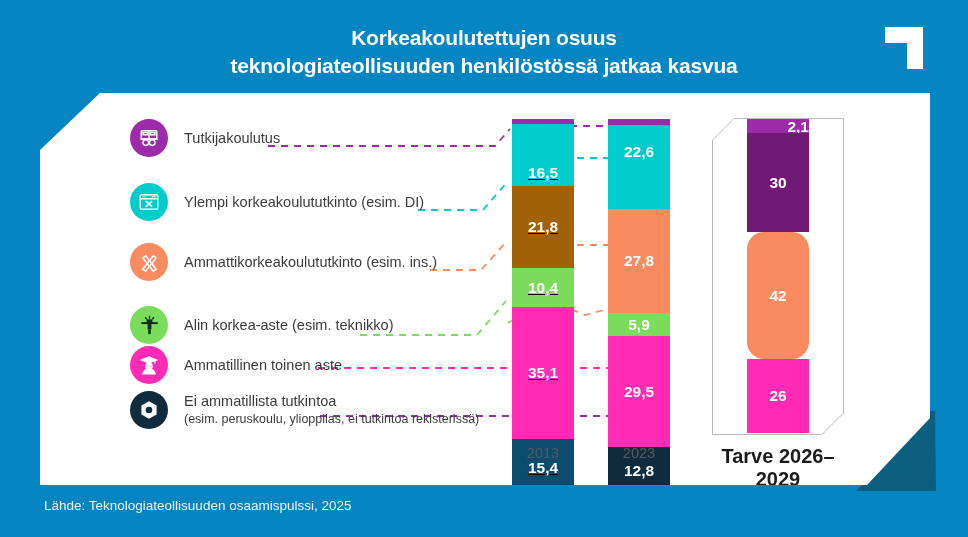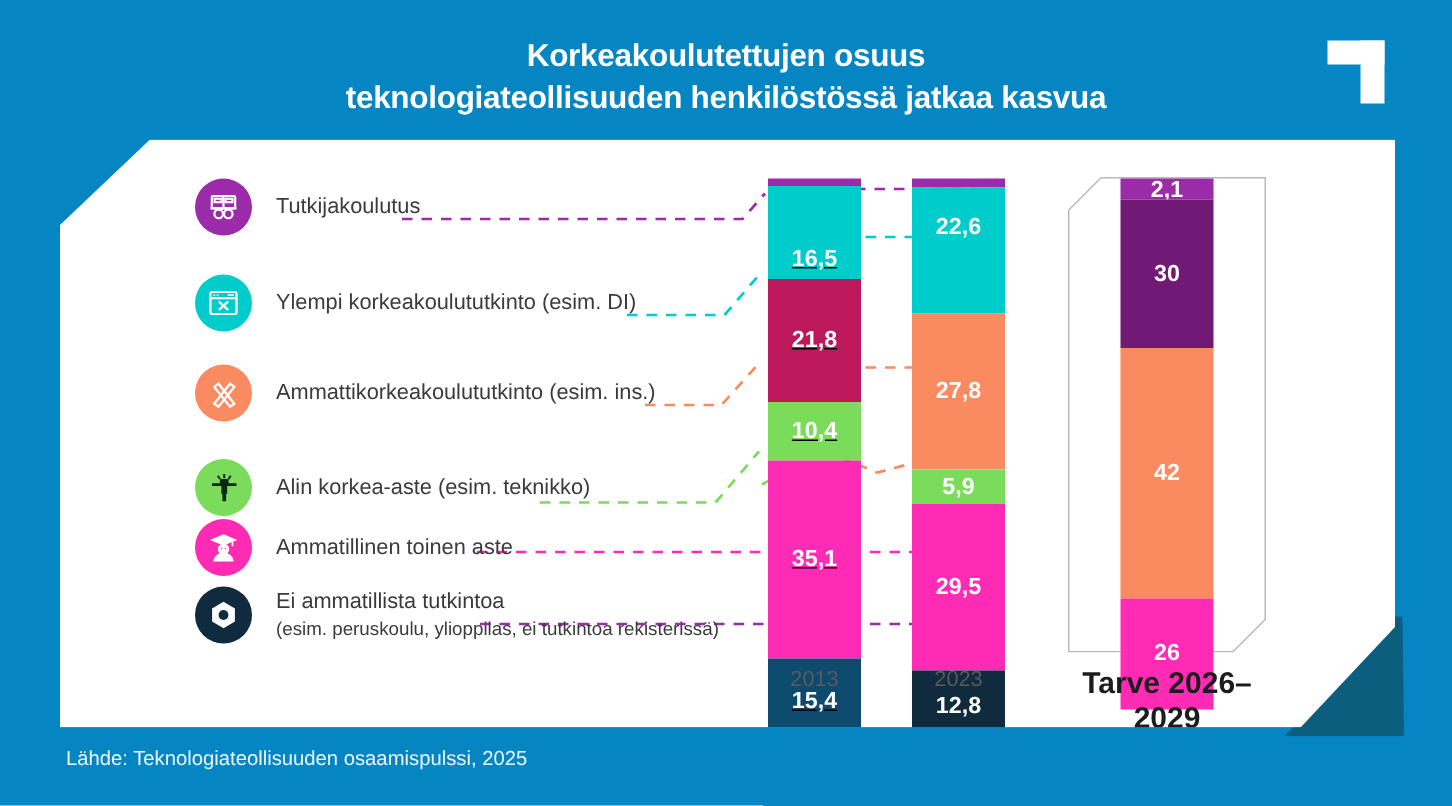--- a/index.html
+++ b/index.html
@@ -58,21 +58,21 @@
   .cols{position:absolute;left:0;top:0;width:890px;height:392px;}
   .col{position:absolute;width:62px;}
   .seg{
     width:100%;
     display:flex;align-items:center;justify-content:center;
     color:#ffffff;font-weight:bold;font-size:15.5px;
     box-sizing:border-box;
     position:relative;
   }
   .seg .lbl-out{
-    position:absolute;left:0;width:100%;text-align:center;
+    position:absolute;left:0;width:100%;text-align:right;
     color:#ffffff;font-weight:bold;font-size:15.5px;
   }
   .xlab{
     position:absolute;width:120px;text-align:center;
     font-size:14.5px;color:#5a5a5a;
   }
   .xlab.bold{font-weight:bold;color:#1c1c1c;font-size:20px;}
 
   
   .footer{
@@ -220,21 +220,21 @@
       <path d="M22 0.5 L131.5 0.5 L131.5 295 L110 316.5 L0.5 316.5 L0.5 22 Z" fill="#ffffff" stroke="#b9b9b9" stroke-width="1"></path>
     </svg>
 
     <div class="col" style="left:472px;top:26px;text-decoration:underline;">
       <div class="seg" style="background:#9B2BA8;height:5px;">
         <span class="lbl-out" style="top:5px;">0,8</span>
       </div>
       <div class="seg" style="background:#00CCCC;height:62px;align-items:flex-end;padding-bottom:4px;">
         <span>16,5</span>
       </div>
-      <div class="seg" style="background:#be185d;height:82px;">
+      <div class="seg" style="background:#a16207;height:82px;">
         <span>21,8</span>
       </div>
       <div class="seg" style="background:#7BDC5B;height:39px;">
         <span>10,4</span>
       </div>
       <div class="seg" style="background:#FF2BB4;height:132px;">
         <span>35,1</span>
       </div>
       <div class="seg" style="background:#0c4a6e;height:58px;">
         <span>15,4</span>
@@ -264,21 +264,21 @@
     </div>
     <div class="xlab" style="left:539px;top:352px;">2023</div>
 
     <div class="col" style="left:707px;top:26px;width:62px;">
       <div class="seg" style="background:#9B2BA8;height:14px;">
         <span class="lbl-out" style="top:-1px;">2,1</span>
       </div>
       <div class="seg" style="background:#701a75;height:99px;">
         <span>30</span>
       </div>
-      <div class="seg" style="background:#FA8A5F;height:167px;">
+      <div class="seg" style="background:#FA8A5F;height:127px;border-radius:17px;">
         <span>42</span>
       </div>
       <div class="seg" style="background:#FF2BB4;height:74px;">
         <span>26</span>
       </div>
     </div>
     <div class="xlab bold" style="left:678px;top:352px;">Tarve 2026–2029</div>
 
   </div>
 </div>

